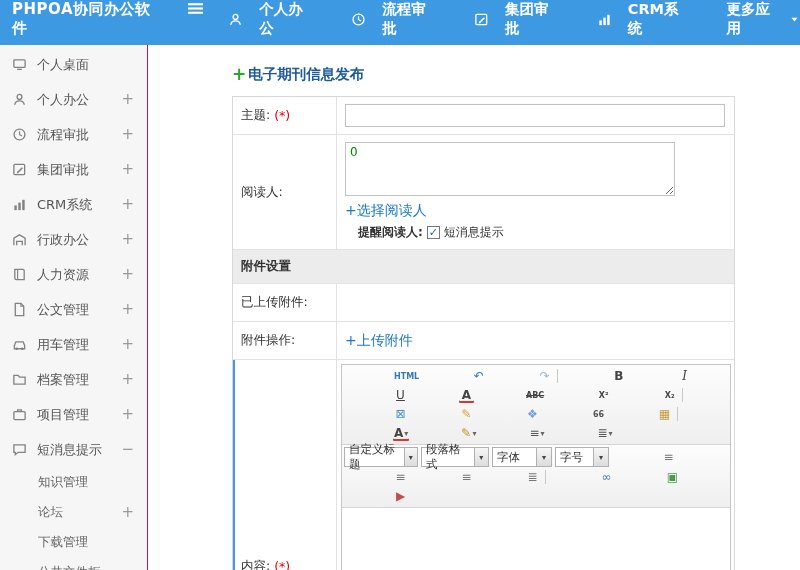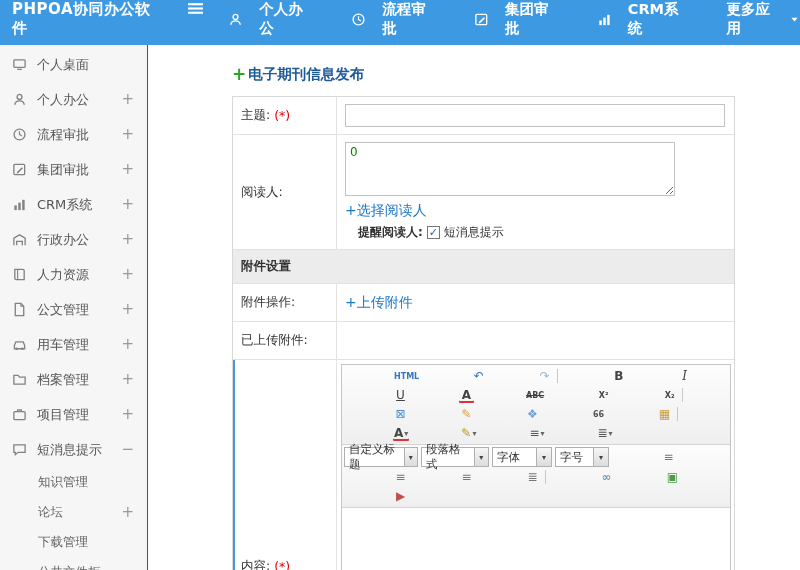--- a/index.html
+++ b/index.html
@@ -349,32 +349,32 @@
               </span>
             <span>短消息提示</span>
           </div>
         </div>
       </div>
 
       <div class="fsection">附件设置</div>
 
       <div class="frow row-pad">
         <div class="flabel">
+          <span>已上传附件:</span>
+        </div>
+        <div class="fvalue"></div>
+      </div>
+
+      <div class="frow row-pad">
+        <div class="flabel">
           <span>附件操作:</span>
         </div>
         <div class="fvalue vc">
           <a class="link">+上传附件</a>
         </div>
-      </div>
-
-      <div class="frow row-pad">
-        <div class="flabel">
-          <span>已上传附件:</span>
-        </div>
-        <div class="fvalue"></div>
       </div>
 
       <div class="frow content-row">
         <div class="flabel">
           <span>内容:</span>
             <span class="req">(*)</span>
         </div>
         <div class="fvalue editor-cell">
           <div class="editor">
             <div class="tb">

